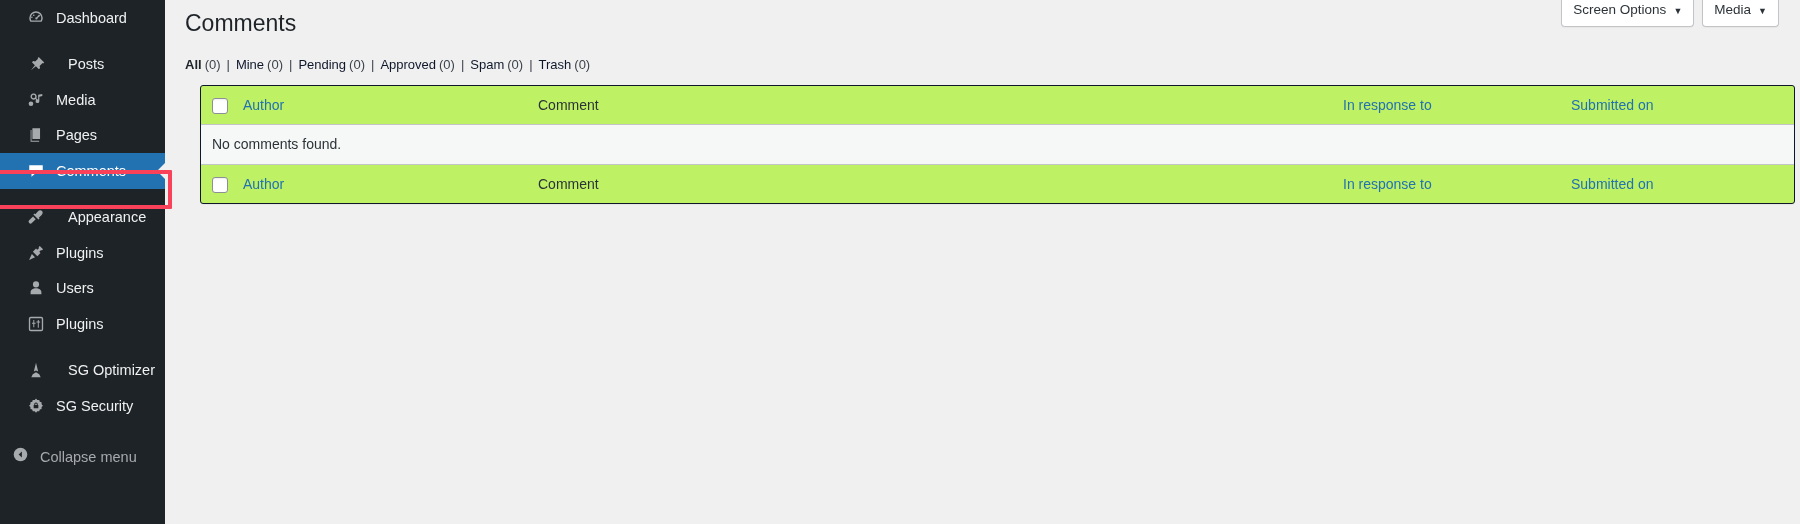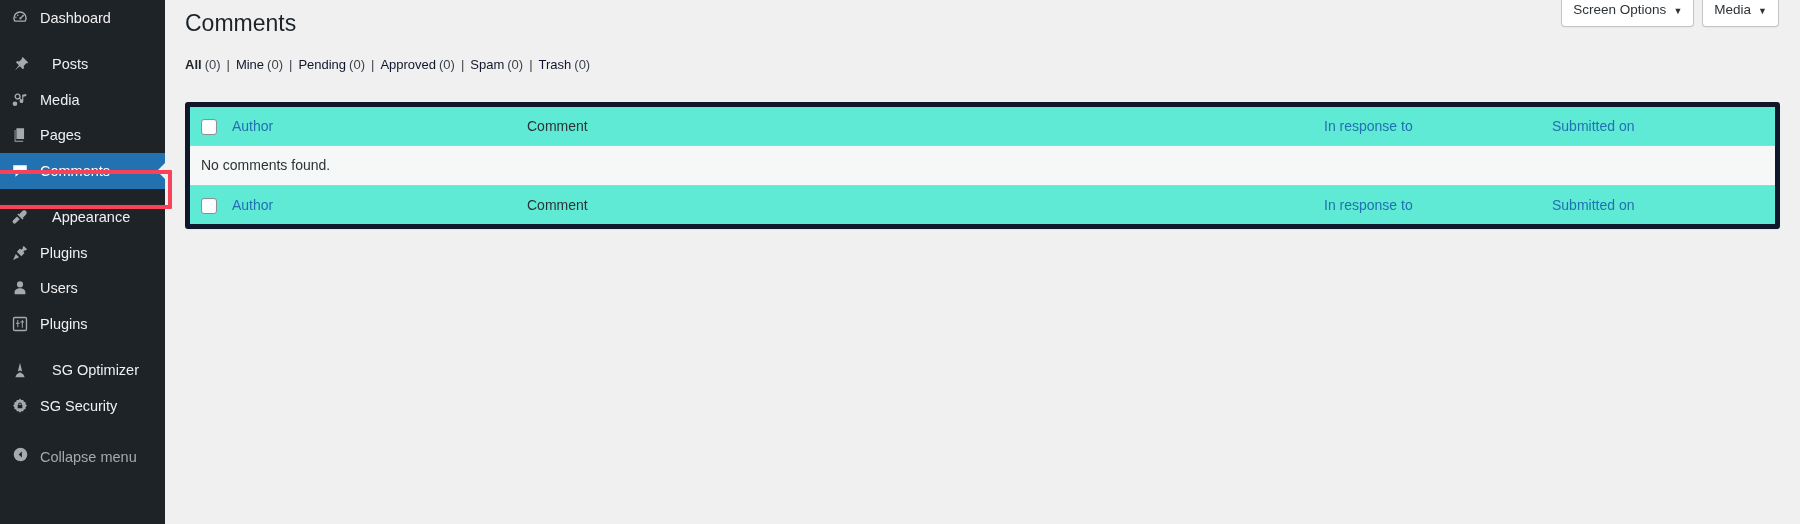--- a/index.html
+++ b/index.html
@@ -15,21 +15,21 @@
   #sidebar {
     width:165px; flex:0 0 165px;
     background:#1d2327;
     color:#f0f0f1;
     position:relative;
     padding-top:0;
   }
   .menu-item{
     display:flex; align-items:center;
     height:35.5px;
-    padding-left:9px;
+    padding-left:25px;
     font-size:14.5px;
     color:#f0f0f1;
     cursor:pointer;
     position:relative;
     white-space:nowrap;
   }
   .menu-item .mi-icon{
     width:22px; height:20px; flex:0 0 22px;
     display:flex; align-items:center; justify-content:center;
     margin-right:9px;
@@ -118,42 +118,43 @@
     padding:9px 0 4px 0;
     line-height:1.3;
     margin:0 0 0 0;
   }
 
   
   ul#filter-links{
     list-style:none;
     font-size:13px;
     color:#3c434a;
-    margin:9px 0 24px 0;
+    margin:9px 0 7px 0;
     display:flex; align-items:center;
     line-height:2;
   }
   ul#filter-links li{ display:flex; align-items:center; }
   ul#filter-links li .sep{ margin:0 6px; color:#3c434a; }
   ul#filter-links a{
     color:#0f172a; text-decoration:none; cursor:pointer;
   }
   ul#filter-links li.current a{ color:#1d2327; font-weight:600; }
   ul#filter-links .count{ color:#3c434a; margin-left:3px; }
 
   
   table#comments-table{
     width:100%;
     border-collapse:separate;
     border-spacing:0;
-    background:#5eead4;
-    border:5px solid #0f172a;
+    background:#bef264;
+    border:1px solid #0f172a;
     border-radius:3px;
     box-shadow:0 1px 1px rgba(0,0,0,.04);
     table-layout:fixed;
+    margin-left:15px;
   }
   table#comments-table th{
     text-align:left;
     font-weight:400;
     font-size:14px;
     color:#2271b1;
     padding:10px 9px 10px 9px;
     line-height:1.3;
     vertical-align:middle;
     height:38px;

